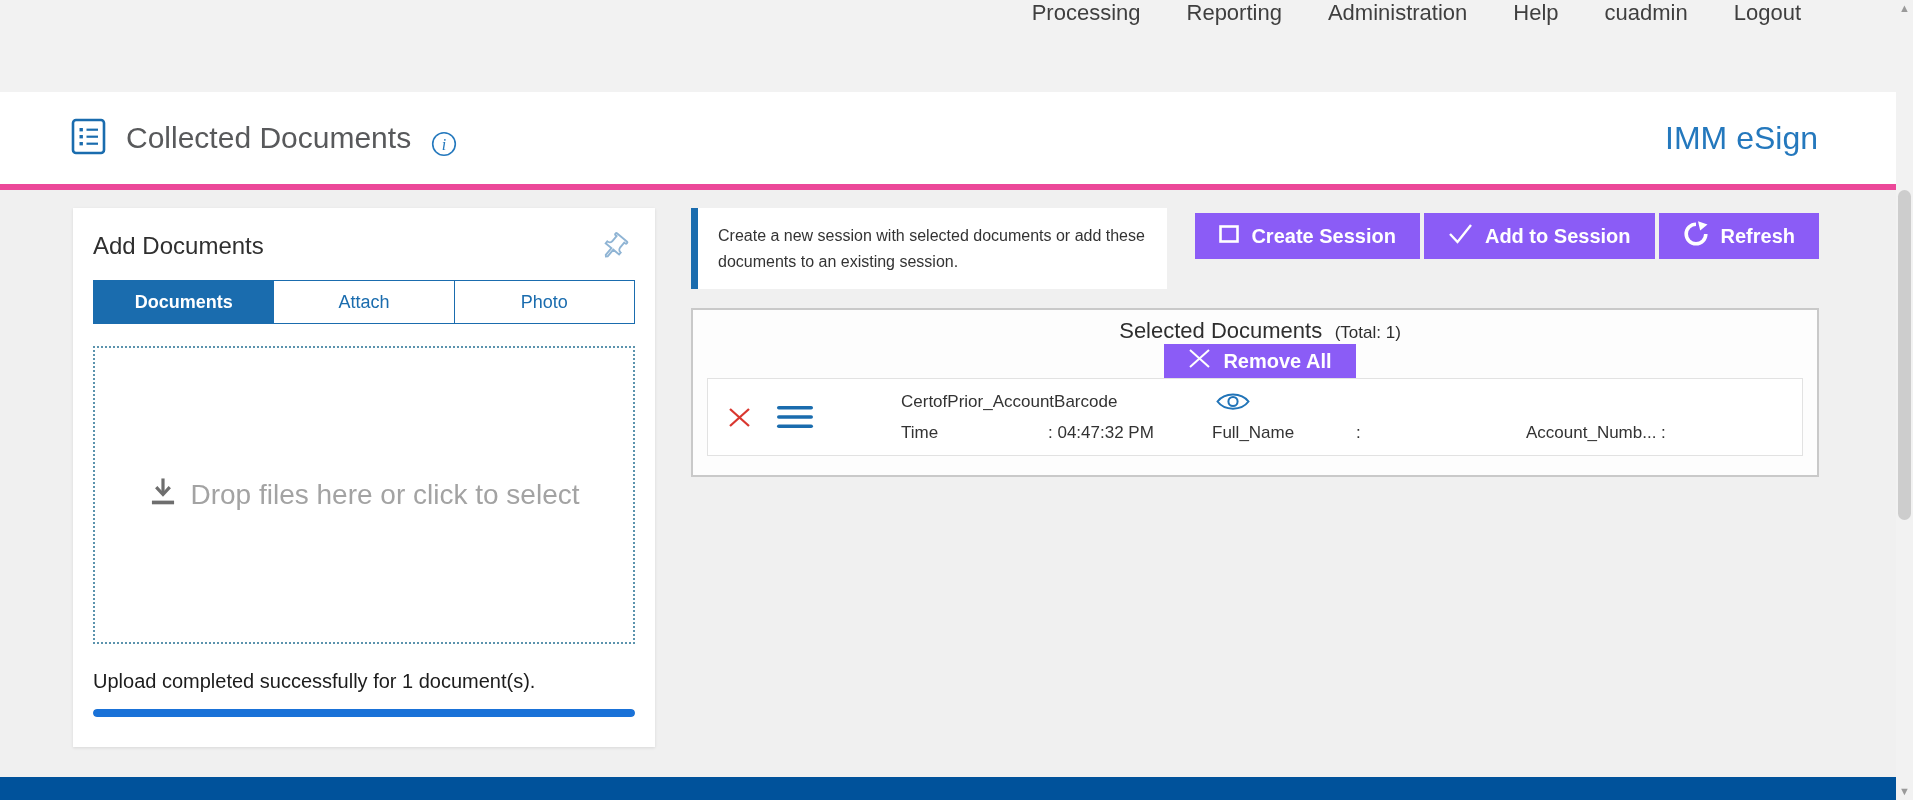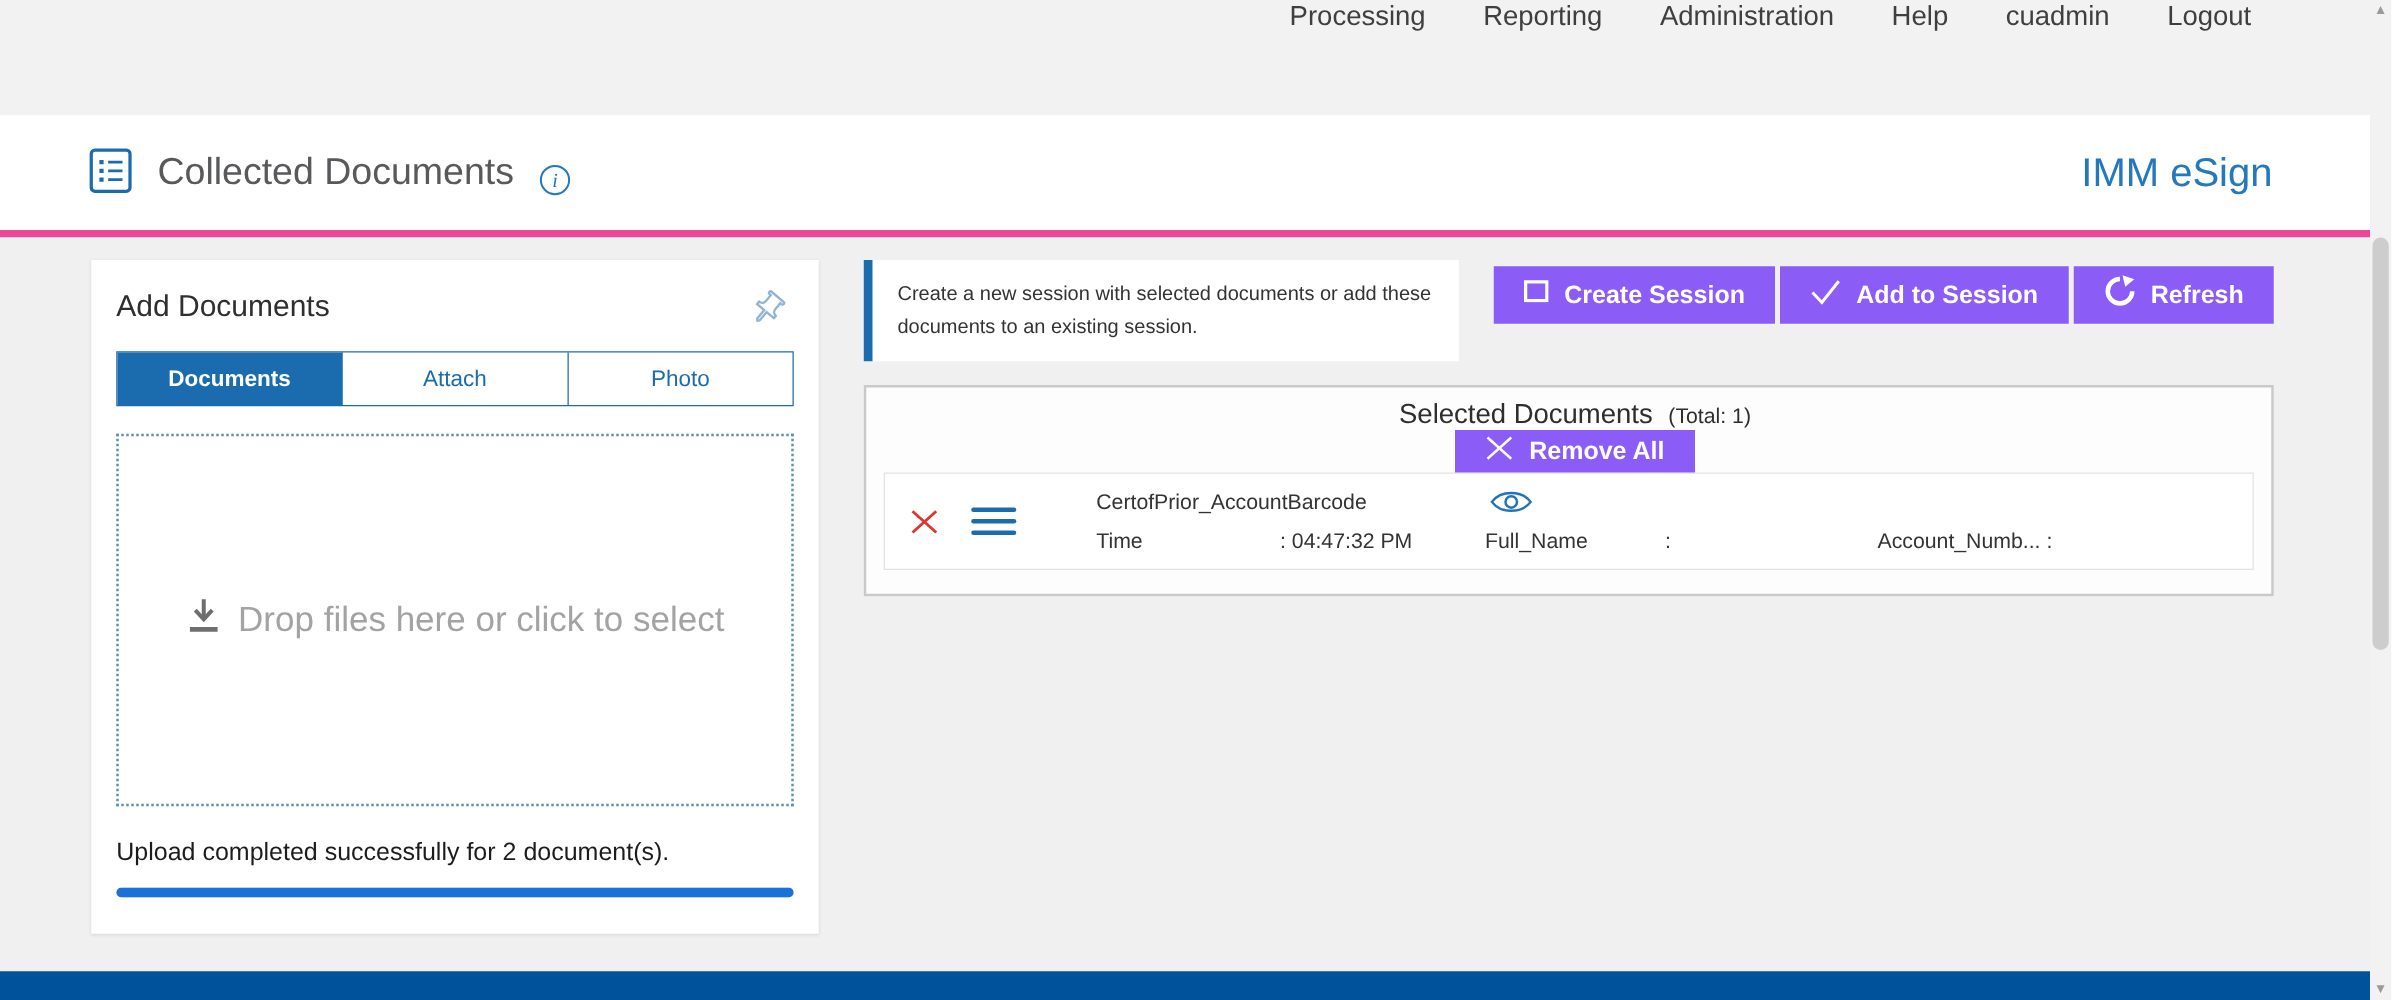--- a/index.html
+++ b/index.html
@@ -94,21 +94,21 @@
   .panel-title { font-size:22px; color:#2e2e2e; }
   .panel-total { font-size:17px; color:#2e2e2e; margin-left:8px; }
   .btn-small { height:42px; }
 
   .doc-row {
     margin:0 14px; background:#fff; border:1px solid #e2e2e2;
     height:78px; display:flex; align-items:center; padding-left:20px;
   }
   .row-icons { display:flex; align-items:center; gap:25px; flex:0 0 auto; }
   .icon-btn { cursor:pointer; display:flex; align-items:center; }
-  .row-content { margin-left:63px; flex:1; min-width:0; }
+  .row-content { margin-left:87px; flex:1; min-width:0; }
   .row-line { display:flex; align-items:center; height:31px; font-size:17px; color:#333; }
   .doc-name { width:315px; white-space:nowrap; overflow:hidden; }
   .row-line2 > span { white-space:nowrap; }
   .row-line2 > span:nth-child(1){ width:147px; }
   .row-line2 > span:nth-child(2){ width:164px; }
   .row-line2 > span:nth-child(3){ width:144px; }
   .row-line2 > span:nth-child(4){ width:170px; }
 
   
   .footer { height:23px; background:#00529b; flex:0 0 auto; }
@@ -181,21 +181,21 @@
           <span>
             <svg width="30" height="32" viewBox="0 0 24 26">
               <line x1="12" y1="2" x2="12" y2="14" stroke="#6e6e6e" stroke-width="2.6"></line>
               <polyline points="6.5,9 12,15 17.5,9" fill="none" stroke="#6e6e6e" stroke-width="2.6"></polyline>
               <line x1="3" y1="21.5" x2="21" y2="21.5" stroke="#6e6e6e" stroke-width="3"></line>
             </svg>
           </span>
           <span>Drop files here or click to select</span>
         </div>
 
-        <div class="upload-status">Upload completed successfully for 2 document(s).</div>
+        <div class="upload-status">Upload completed successfully for 1 document(s).</div>
         <div class="progress-track">
           <div class="progress-fill" id="progress-fill" style="width: 100%;"></div>
         </div>
       </div>
 
       <div class="right-col">
 
         <div class="top-row">
           <div class="message">Create a new session with selected documents or add these documents to an existing session.</div>
 

